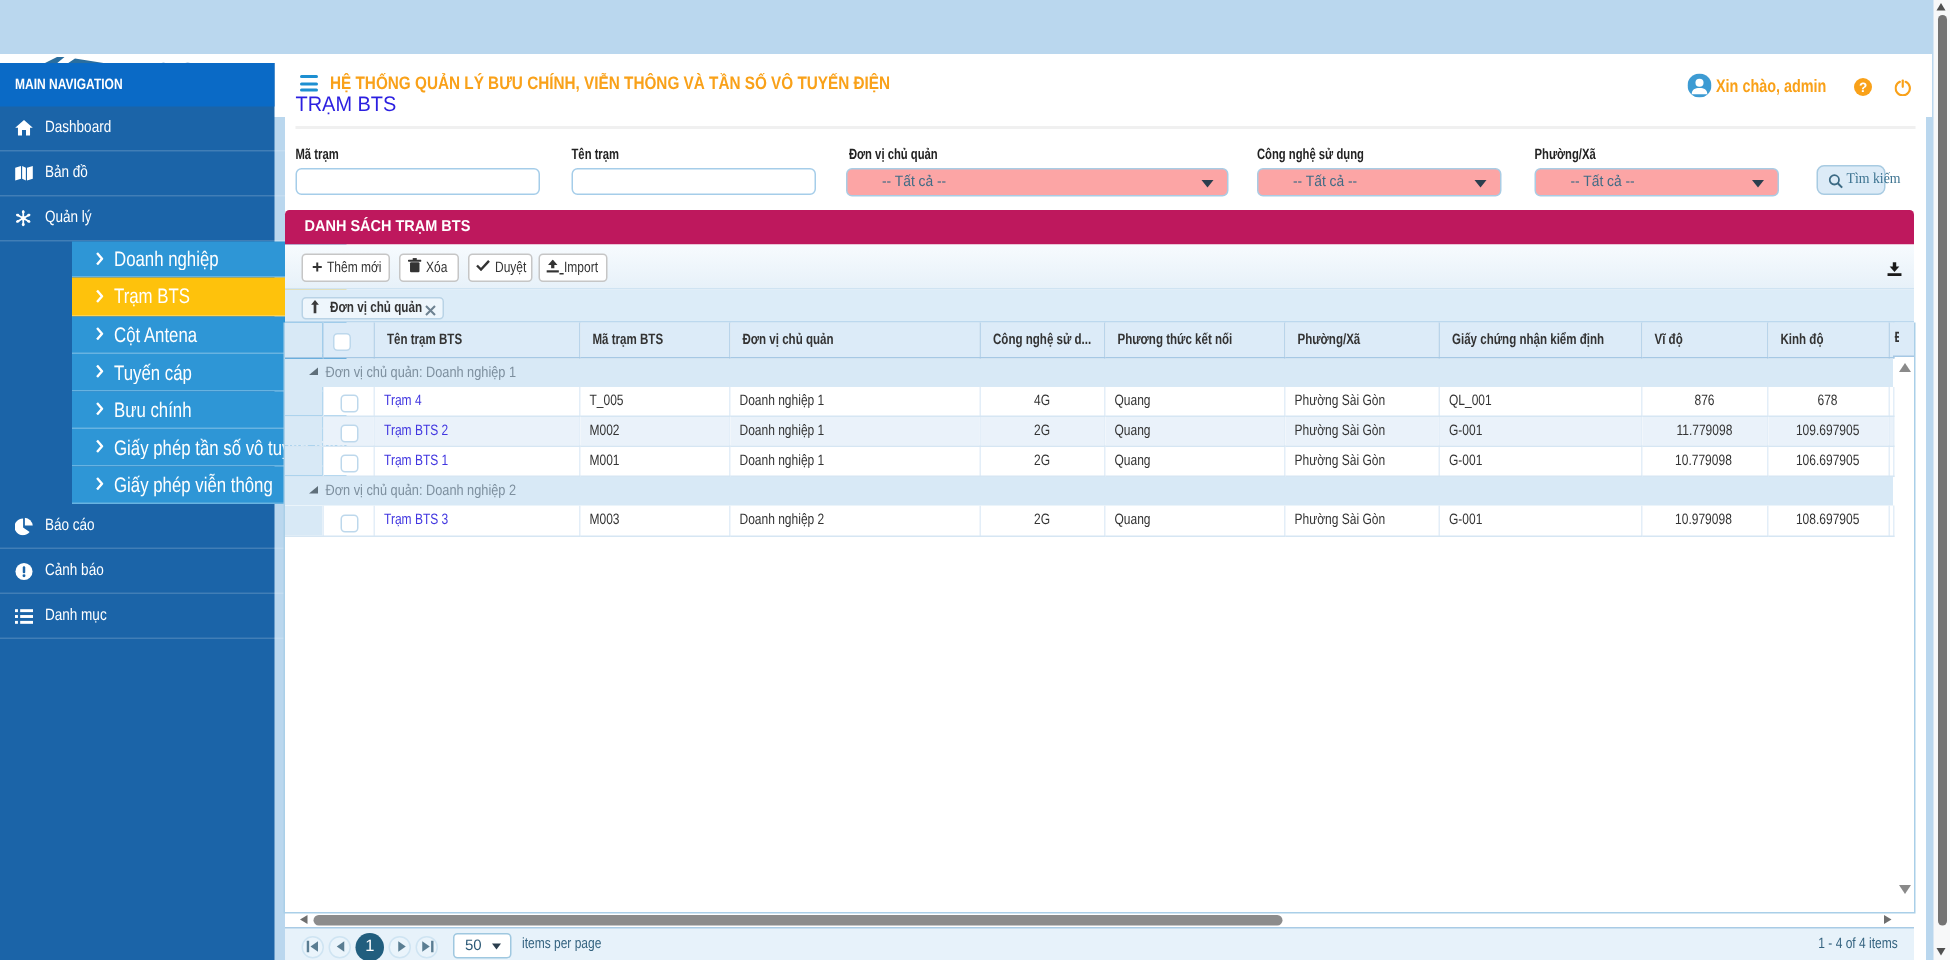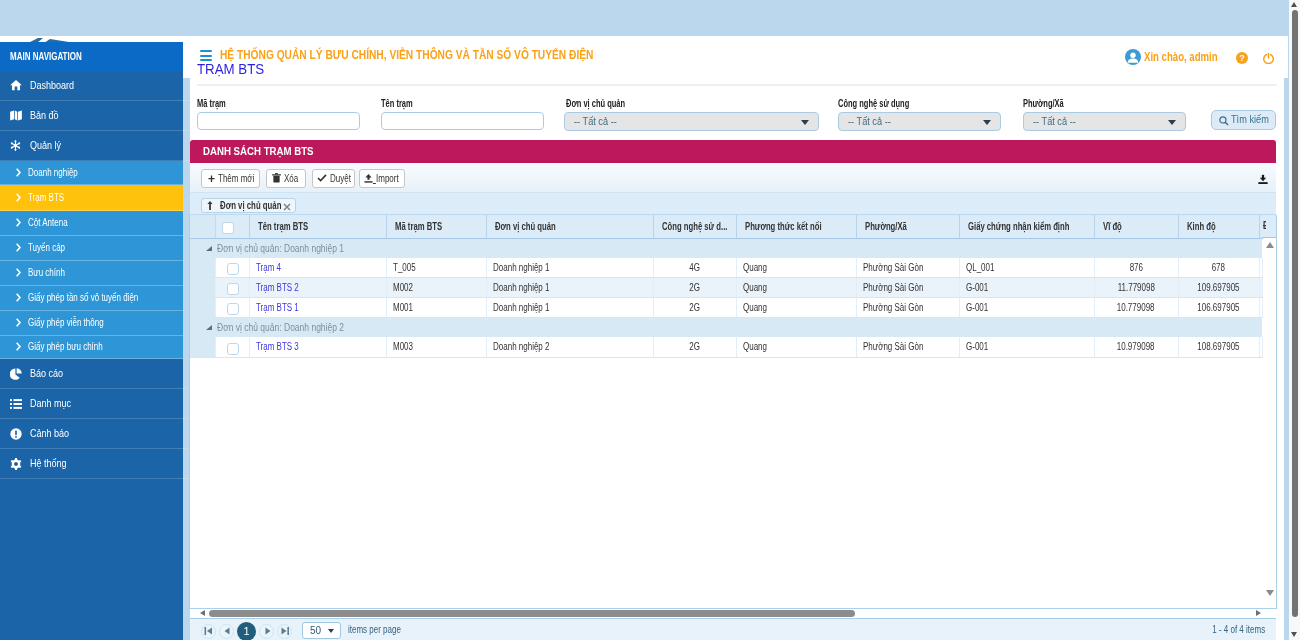--- a/index.html
+++ b/index.html
@@ -15,29 +15,29 @@
 .tc { transform-origin:50% 50%; }
 .tr { transform-origin:100% 50%; }
 
 #header { position:absolute; left:0; top:0; width:1288px; height:42px; background:#fff;margin-top:36px; }
 #burger div { height:2px; background:#1d8fd1; margin-bottom:2.5px; border-radius:1px; }
 
 #sidebar { position:absolute; left:0; top:42px; width:183px; height:598px; background:#1b64a8; }
 #mainnav { position:absolute; left:0; top:0; width:183px; height:29px; background:#0a6ac6; color:#fff; font-size:10px; font-weight:bold; line-height:29px; padding-left:10px; }
 .mitem { position:relative; width:213px; height:30px; line-height:29px; color:#fff; font-size:11px; border-bottom:1px solid rgba(255,255,255,0.17); }
 .mitem .mtx { position:absolute; left:30px; top:0; line-height:29px; }
-.sitem { position:relative; width:183px; height:25px; line-height:24px; color:#fff; font-size:10px; background:#2e96d6; border-bottom:1px solid rgba(255,255,255,0.28); }
+.sitem { position:relative; width:183px; height:25px; line-height:24px; color:#fff; font-size:14px; background:#2e96d6; border-bottom:1px solid rgba(255,255,255,0.28);margin-left:48px; }
 .sitem .stx { position:absolute; left:28px; top:0; line-height:24px; }
 .sitem.active { background:#fec20c; }
 .micon { position:absolute; left:10px; }
 
 #panel { position:absolute; left:190px; top:49px; width:1094px; height:591px; background:#fff; border-radius:6px 6px 0 0; }
 .flabel { position:absolute; top:98px; font-size:10px; font-weight:bold; color:#222; }
 .finput { position:absolute; top:112px; height:18px; background:#fff; border:1px solid #a5cde9; border-radius:4px; }
-.fdd { position:absolute; top:112px; height:19px; background:#e5e5e5; border:1px solid #a9cce4; border-radius:4px; font-size:10px; color:#3f6b85; line-height:17px; padding-left:9px; }
+.fdd { position:absolute; top:112px; height:19px; background:#fca5a5; border:1px solid #a9cce4; border-radius:4px; font-size:10px; color:#3f6b85; line-height:17px; padding-left:23px; }
 .fdd .ddarr { position:absolute; right:9px; top:7px; width:0; height:0; border-left:4px solid transparent; border-right:4px solid transparent; border-top:5px solid #2b3e4e; }
 
 .tbtn { position:absolute; top:169px; height:19px; background:#fff; border:1px solid #c6c6c6; border-radius:3px; font-size:10px; color:#333; line-height:17px; white-space:nowrap; }
 #gridwrap { position:absolute; left:190px; top:215px; width:1072px; }
 table { border-collapse:collapse; table-layout:fixed; width:1072px; }
 th,td { font-size:10px; font-weight:normal; color:#333; padding:0 2px 0 6px; overflow:hidden; white-space:nowrap; text-align:left; vertical-align:middle; }
 thead th { background:#dcebf8; border-right:1px solid #b9d4ea; border-bottom:1px solid #a6c8e4; height:23px; font-weight:bold; padding-left:8px; }
 tr.grp td { background:#d8e9f6; color:#7d8f9e; height:20px; }
 tr.data td { height:20px; border-bottom:1px solid #d6e6f3; border-right:1px solid #e3eef8; background:#fff; }
 tr.data.alt td { background:#eaf2fa; }
@@ -178,88 +178,72 @@
           <path d="M0.7 0.7 L4 4.5 L0.7 8.3" fill="none" stroke="#fff" stroke-width="1.6"></path>
         </svg>
         <span class="stx"><span class="t t80">Giấy phép tần số vô tuyến điện</span></span>
       </div>
     <div class="sitem">
         <svg style="position:absolute;left:16px;top:7px;" width="5" height="9" viewBox="0 0 5 9">
           <path d="M0.7 0.7 L4 4.5 L0.7 8.3" fill="none" stroke="#fff" stroke-width="1.6"></path>
         </svg>
         <span class="stx"><span class="t t80">Giấy phép viễn thông</span></span>
       </div>
-    <div class="sitem" style="height:23px;line-height:22px;">
-        <svg style="position:absolute;left:16px;top:6px;" width="5" height="9" viewBox="0 0 5 9">
-          <path d="M0.7 0.7 L4 4.5 L0.7 8.3" fill="none" stroke="#fff" stroke-width="1.6"></path>
-        </svg>
-        <span class="stx" style="line-height:22px;"><span class="t t80">Giấy phép bưu chính</span></span>
-      </div>
     <div class="mitem">
       <svg class="micon" style="top:9px;" width="12" height="12" viewBox="0 0 16 16">
           <path d="M7.2 8.8 L7.2 0.8 A7.5 7.5 0 1 0 13 12.9 Z" fill="#fff"></path>
           <path d="M8.8 0.2 A8 8 0 0 1 15.8 7.2 L8.8 7.2 Z" fill="#fff"></path>
         </svg>
       <span class="mtx"><span class="t t82">Báo cáo</span></span>
+      <svg style="position:absolute;right:9px;top:13px;" width="8" height="5" viewBox="0 0 8 5">
+          <path d="M0.7 0.7 L4 4 L7.3 0.7" fill="none" stroke="#fff" stroke-width="1.5"></path>
+        </svg>
+      </div>
+    <div class="mitem">
+      <svg class="micon" style="top:9px;" width="12" height="12" viewBox="0 0 16 16">
+          <circle cx="8" cy="8" r="7.6" fill="#fff"></circle>
+          <rect x="6.9" y="3.4" width="2.2" height="6.2" rx="1" fill="#1b64a8"></rect>
+          <circle cx="8" cy="11.8" r="1.3" fill="#1b64a8"></circle>
+        </svg>
+      <span class="mtx"><span class="t t82">Cảnh báo</span></span>
       <svg style="position:absolute;right:9px;top:13px;" width="8" height="5" viewBox="0 0 8 5">
           <path d="M0.7 0.7 L4 4 L7.3 0.7" fill="none" stroke="#fff" stroke-width="1.5"></path>
         </svg>
       </div>
     <div class="mitem">
       <svg class="micon" style="top:10px;" width="12" height="10" viewBox="0 0 16 13">
           <rect x="0" y="0" width="2.6" height="2.6" fill="#fff"></rect>
           <rect x="4.6" y="0" width="11.4" height="2.6" fill="#fff"></rect>
           <rect x="0" y="5.2" width="2.6" height="2.6" fill="#fff"></rect>
           <rect x="4.6" y="5.2" width="11.4" height="2.6" fill="#fff"></rect>
           <rect x="0" y="10.4" width="2.6" height="2.6" fill="#fff"></rect>
           <rect x="4.6" y="10.4" width="11.4" height="2.6" fill="#fff"></rect>
         </svg>
       <span class="mtx"><span class="t t82">Danh mục</span></span>
-      <svg style="position:absolute;right:9px;top:13px;" width="8" height="5" viewBox="0 0 8 5">
-          <path d="M0.7 0.7 L4 4 L7.3 0.7" fill="none" stroke="#fff" stroke-width="1.5"></path>
-        </svg>
-      </div>
-    <div class="mitem">
-      <svg class="micon" style="top:9px;" width="12" height="12" viewBox="0 0 16 16">
-          <circle cx="8" cy="8" r="7.6" fill="#fff"></circle>
-          <rect x="6.9" y="3.4" width="2.2" height="6.2" rx="1" fill="#1b64a8"></rect>
-          <circle cx="8" cy="11.8" r="1.3" fill="#1b64a8"></circle>
-        </svg>
-      <span class="mtx"><span class="t t82">Cảnh báo</span></span>
-      <svg style="position:absolute;right:9px;top:13px;" width="8" height="5" viewBox="0 0 8 5">
-          <path d="M0.7 0.7 L4 4 L7.3 0.7" fill="none" stroke="#fff" stroke-width="1.5"></path>
-        </svg>
-      </div>
-    <div class="mitem">
-      <svg class="micon" style="top:9px;" width="12" height="12" viewBox="0 0 16 16">
-          <path d="M6.8 0 L9.2 0 L9.7 2.2 A6 6 0 0 1 11.6 3.3 L13.8 2.6 L15 4.7 L13.4 6.3 A6 6 0 0 1 13.4 9.7 L15 11.3 L13.8 13.4 L11.6 12.7 A6 6 0 0 1 9.7 13.8 L9.2 16 L6.8 16 L6.3 13.8 A6 6 0 0 1 4.4 12.7 L2.2 13.4 L1 11.3 L2.6 9.7 A6 6 0 0 1 2.6 6.3 L1 4.7 L2.2 2.6 L4.4 3.3 A6 6 0 0 1 6.3 2.2 Z" fill="#fff"></path>
-          <circle cx="8" cy="8" r="2.6" fill="#1b64a8"></circle>
-        </svg>
-      <span class="mtx"><span class="t t82">Hệ thống</span></span>
       <svg style="position:absolute;right:9px;top:13px;" width="8" height="5" viewBox="0 0 8 5">
           <path d="M0.7 0.7 L4 4 L7.3 0.7" fill="none" stroke="#fff" stroke-width="1.5"></path>
         </svg>
       </div>
   </div>
 </div>
 
 <div class="abs" style="left:197px;top:62px;font-size:14px;color:#2b1fe0;line-height:15px;"><span class="t" style="transform:scaleX(0.95);">TRẠM BTS</span></div>
 <div class="abs" style="left:197px;top:84px;width:1080px;height:2px;background:#f0f0f0;"></div>
 
 <div class="flabel" style="left:197px;"><span class="t t75">Mã trạm</span></div>
 <div class="flabel" style="left:381px;text-align:right;"><span class="t t75">Tên trạm</span></div>
 <div class="flabel" style="left:566px;"><span class="t t75">Đơn vị chủ quản</span></div>
 <div class="flabel" style="left:838px;"><span class="t t75">Công nghệ sử dụng</span></div>
 <div class="flabel" style="left:1023px;"><span class="t t75">Phường/Xã</span></div>
 <div class="finput" style="left:197px;width:163px;"></div>
 <div class="finput" style="left:381px;width:163px;"></div>
 <div class="fdd" style="left:564px;width:255px;"><span class="t t92">-- Tất cả --</span><span class="ddarr"></span></div>
 <div class="fdd" style="left:838px;width:163px;"><span class="t t92">-- Tất cả --</span><span class="ddarr"></span></div>
 <div class="fdd" style="left:1023px;width:163px;"><span class="t t92">-- Tất cả --</span><span class="ddarr"></span></div>
-<div class="abs" style="left:1211px;top:110px;width:65px;height:20px;background:#dcebf7;border:1px solid #a8cbe2;border-radius:5px;font-size:10px;color:#3a718f;line-height:18px;">
+<div class="abs" style="left:1211px;top:110px;width:46px;height:20px;background:#dcebf7;border:1px solid #a8cbe2;border-radius:5px;font-size:10px;color:#3a718f;line-height:18px;font-family:Liberation Serif, serif;">
   <svg width="10" height="10" viewBox="0 0 11 11" style="position:absolute;left:7px;top:5px;">
       <circle cx="4.3" cy="4.3" r="3.4" fill="none" stroke="#3c6a84" stroke-width="1.3"></circle>
       <line x1="6.8" y1="6.8" x2="10" y2="10" stroke="#3c6a84" stroke-width="1.5"></line>
     </svg>
   <span style="margin-left:19px;" class="t t92">Tìm kiếm</span>
 </div>
 
 <div class="abs" style="left:190px;top:140px;width:1086px;height:23px;background:#be185d;color:#fff;font-size:10.5px;font-weight:bold;line-height:23px;border-radius:3px 3px 0 0;"><span class="t t92" style="margin-left:13px;">DANH SÁCH TRẠM BTS</span></div>
 <div class="abs" id="toolbar" style="left:190px;top:163px;width:1086px;height:30px;background:linear-gradient(#f7fbfe,#e7f1f9);border-bottom:1px solid #cfe3f2;"></div>
 <div class="tbtn" style="left:201px;width:59px;"><span style="margin-left:6px;font-weight:bold;font-size:12px;vertical-align:-1px;">+</span> <span class="t t80">Thêm mới</span></div>

